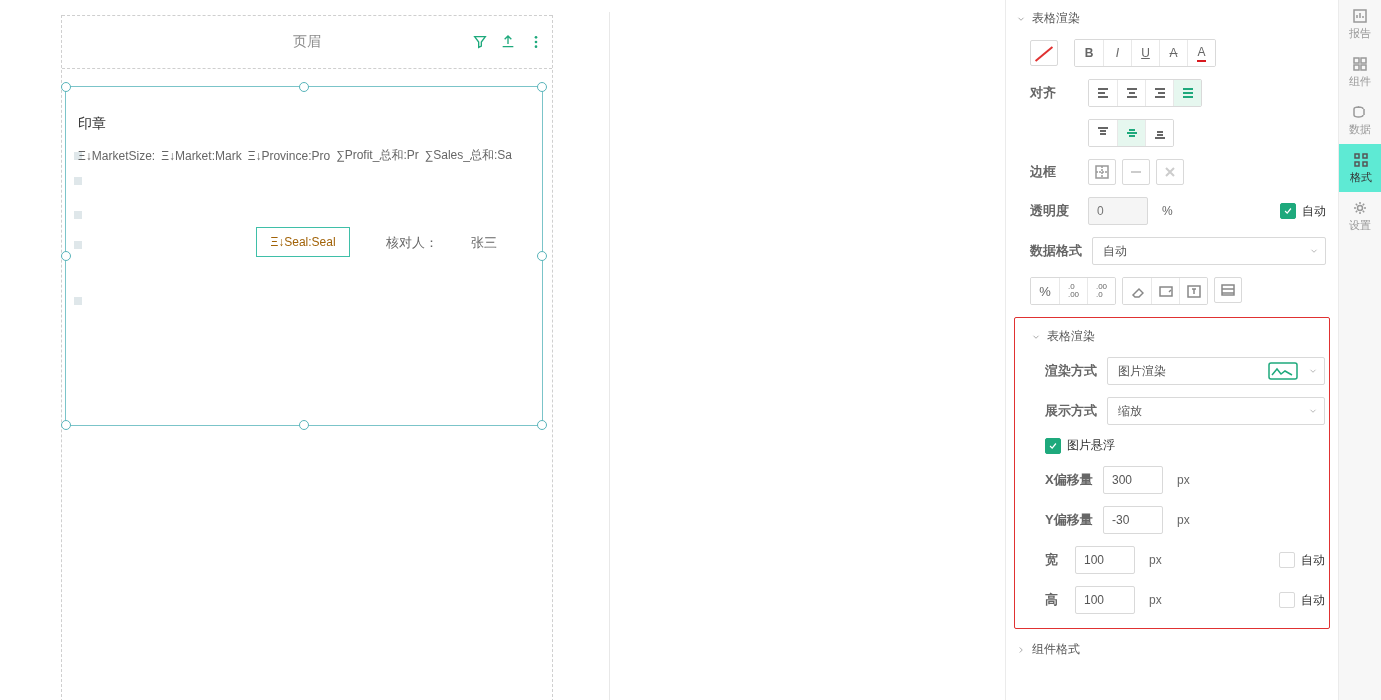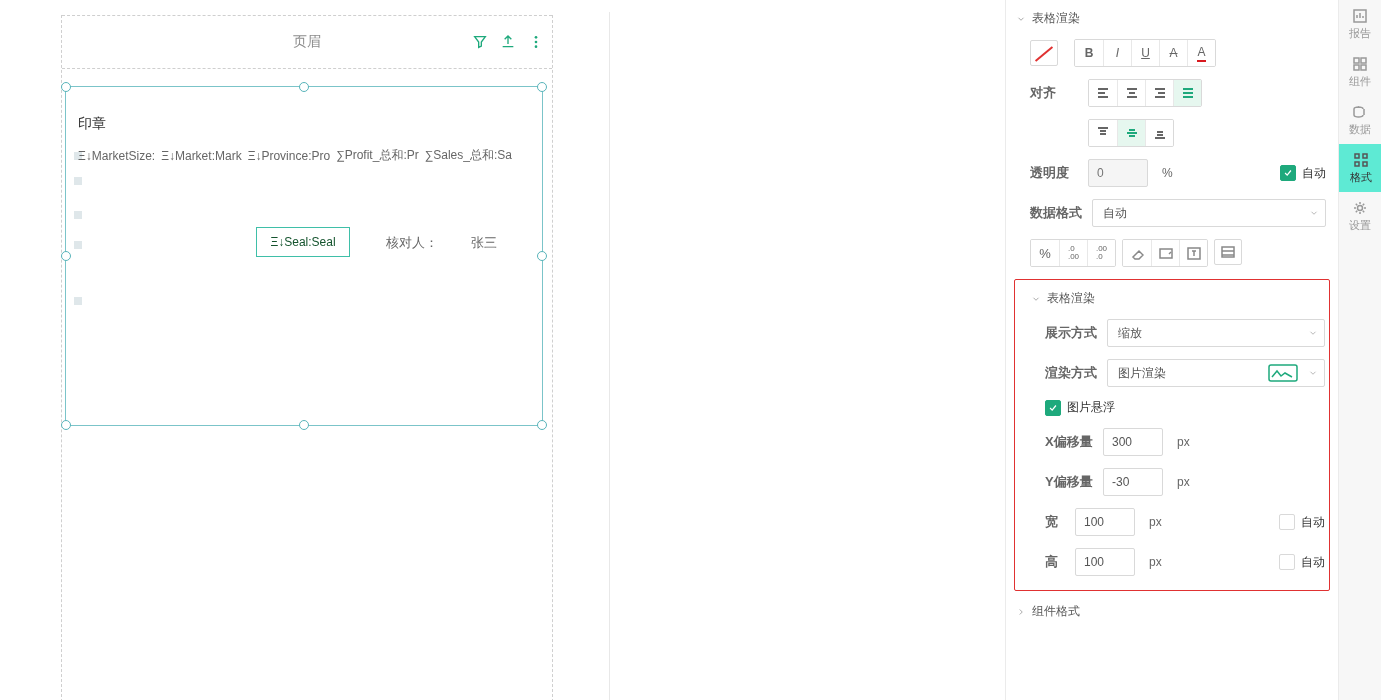--- a/index.html
+++ b/index.html
@@ -129,21 +129,21 @@
 .seal-cell {
   position: absolute;
   left: 190px;
   top: 140px;
   width: 94px;
   height: 30px;
   border: 1px solid #3fbfa8;
   display: flex;
   align-items: center;
   justify-content: center;
-  color: #14532d;
+  color: #a16207;
   font-size: 12px;
   background: #fff;
 }
 .verifier-label {
   position: absolute;
   left: 320px;
   top: 147px;
   color: #666;
   font-size: 13px;
 }
@@ -474,20 +474,41 @@
           </svg>
         </div>
       <div class="gbtn">
           <svg width="14" height="14" fill="none" stroke="#666" stroke-width="2">
             <path d="M4 6h6M4 9h6M2 12h10"></path>
           </svg>
         </div>
     </div>
   </div>
 
+  <div class="row">
+    <span class="row-label">边框</span>
+    <div class="border-btns">
+      <div class="bbtn">
+          <svg width="14" height="14" fill="none" stroke="#999" stroke-width="1.5">
+            <rect x="1" y="1" width="12" height="12"></rect>
+            <path d="M7 1v12M1 7h12" stroke-dasharray="2 1"></path>
+          </svg>
+        </div>
+      <div class="bbtn dis">
+          <svg width="14" height="14" fill="none" stroke="#ccc" stroke-width="2">
+            <path d="M2 7h10"></path>
+          </svg>
+        </div>
+      <div class="bbtn dis">
+          <svg width="14" height="14" fill="none" stroke="#ccc" stroke-width="2">
+            <path d="M3 11l8-8M3 3l8 8"></path>
+          </svg>
+        </div>
+    </div>
+  </div>
 
   <div class="row">
     <span class="row-label">透明度</span>
     <input class="input readonly w60" readonly="" placeholder="0" style="">
     <span class="unit">%</span>
     <div style="flex:1"></div>
     <div class="checkbox-wrap">
       <span class="cb checked">
           <svg width="10" height="10" viewBox="0 0 24 24" fill="none" stroke="#fff" stroke-width="3">
             <path d="M5 12l5 5 9-11"></path>
@@ -543,51 +564,51 @@
   </div>
 
   <div class="highlight-frame">
     <div class="section-head">
       <span class="chevron">
         <svg width="10" height="10" viewBox="0 0 24 24" fill="none" stroke="#999" stroke-width="2">
             <path d="M6 9l6 6 6-6"></path>
           </svg>
       </span>
       <span>表格渲染</span>
-    </div>
-
-    <div class="row">
-      <span class="row-label">展示方式</span>
-      <div class="sel full">
-        <span>缩放</span>
-        <span class="caret">
-            <svg width="10" height="10" viewBox="0 0 24 24" fill="none" stroke="#aaa" stroke-width="2">
-              <path d="M6 9l6 6 6-6"></path>
-            </svg>
-          </span>
-      </div>
     </div>
 
     <div class="row">
       <span class="row-label">渲染方式</span>
       <div class="sel full">
         <span>图片渲染</span>
         <span style="position:absolute;right:26px;top:4px"><svg width="30" height="18" viewBox="0 0 30 18" fill="none" stroke="#1ea97c" stroke-width="1.5">
               <rect x="1" y="1" width="28" height="16" rx="2"></rect>
               <path d="M4 13l5-6 4 5 4-3 7 4"></path>
             </svg></span>
         <span class="caret">
             <svg width="10" height="10" viewBox="0 0 24 24" fill="none" stroke="#aaa" stroke-width="2">
               <path d="M6 9l6 6 6-6"></path>
             </svg>
           </span>
       </div>
     </div>
 
     <div class="row">
+      <span class="row-label">展示方式</span>
+      <div class="sel full">
+        <span>缩放</span>
+        <span class="caret">
+            <svg width="10" height="10" viewBox="0 0 24 24" fill="none" stroke="#aaa" stroke-width="2">
+              <path d="M6 9l6 6 6-6"></path>
+            </svg>
+          </span>
+      </div>
+    </div>
+
+    <div class="row">
       <div class="checkbox-wrap">
         <span class="cb checked">
             <svg width="10" height="10" viewBox="0 0 24 24" fill="none" stroke="#fff" stroke-width="3">
               <path d="M5 12l5 5 9-11"></path>
             </svg>
           </span>
         <span>图片悬浮</span>
       </div>
     </div>
 

